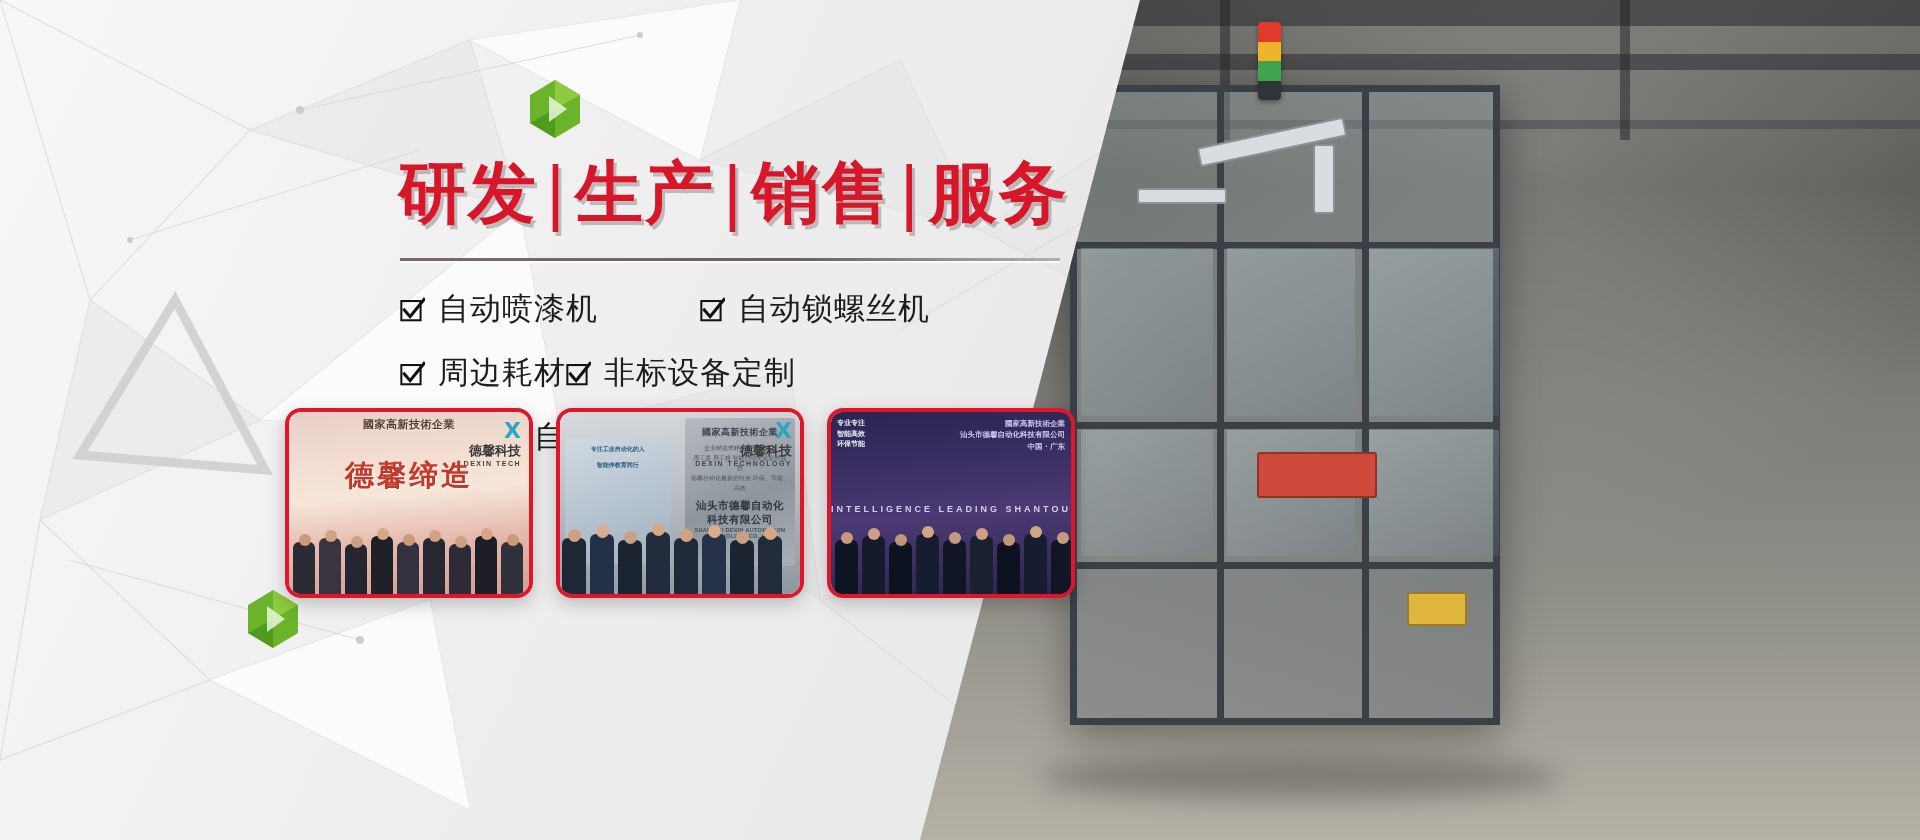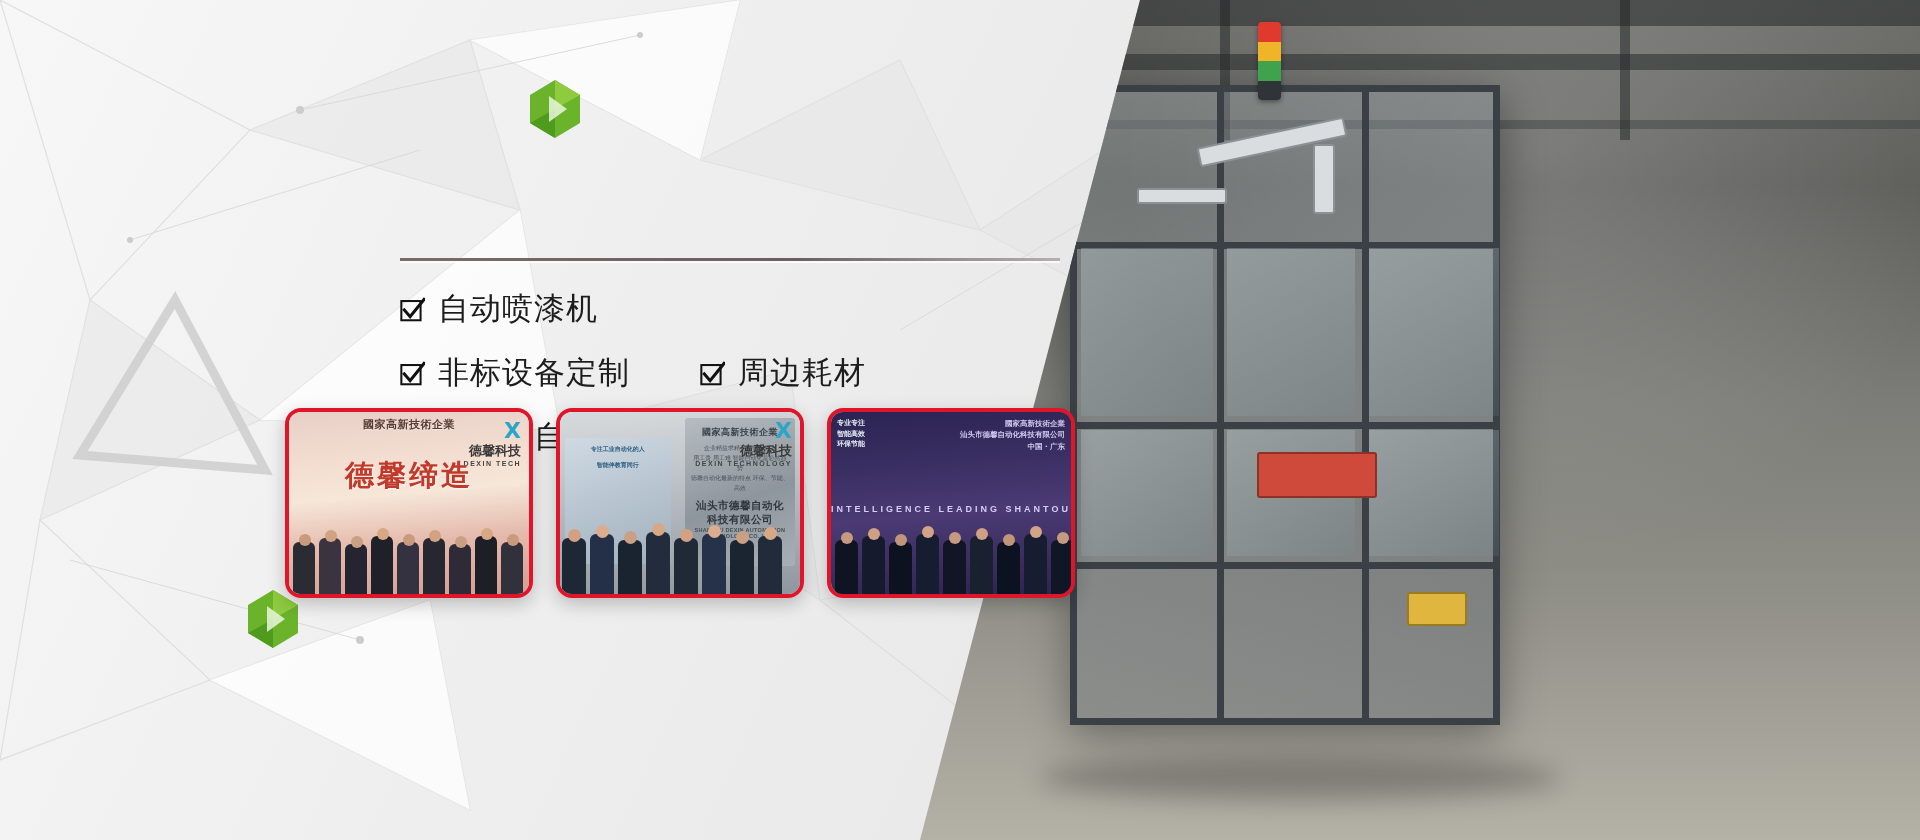--- a/index.html
+++ b/index.html
@@ -251,55 +251,67 @@
 
     <div class="hexbullet" style="left:243px; top:588px;">
       <svg viewBox="0 0 60 62">
         <polygon points="30,2 55,17 55,45 30,60 5,45 5,17" fill="#6bb32a"></polygon>
         <polygon points="30,2 55,17 30,31" fill="#8ecb3e"></polygon>
         <polygon points="5,45 30,31 30,60" fill="#4f9b1e"></polygon>
         <polygon points="24,18 42,31 24,44" fill="#e9f6dc" opacity=".85"></polygon>
       </svg>
     </div>
 
+    <div class="headline">
+      <span>研发</span><span class="sep">|</span><span>生产</span><span class="sep">|</span><span>销售</span><span class="sep">|</span><span>服务</span>
+    </div>
 
     <div class="divider"></div>
 
     <div class="features">
 
       <div class="frow">
         <div class="fitem col1">
           <span class="chk">
             <svg viewBox="0 0 26 26">
               <rect x="1.4" y="4.2" width="20" height="20" fill="none" stroke="#111" stroke-width="2.1"></rect>
               <path d="M4.5 13.5 L10.5 20.5 L25 2.5" fill="none" stroke="#111" stroke-width="3.2" stroke-linecap="square"></path>
             </svg>
           </span>
           <span class="ftext">自动喷漆机</span>
         </div>
+        <div class="fitem">
+          <span class="chk">
+            <svg viewBox="0 0 26 26">
+              <rect x="1.4" y="4.2" width="20" height="20" fill="none" stroke="#111" stroke-width="2.1"></rect>
+              <path d="M4.5 13.5 L10.5 20.5 L25 2.5" fill="none" stroke="#111" stroke-width="3.2" stroke-linecap="square"></path>
+            </svg>
+          </span>
+          <span class="ftext">自动锁螺丝机</span>
+        </div>
       </div>
 
       <div class="frow">
+        <div class="fitem">
+          <span class="chk">
+            <svg viewBox="0 0 26 26">
+              <rect x="1.4" y="4.2" width="20" height="20" fill="none" stroke="#111" stroke-width="2.1"></rect>
+              <path d="M4.5 13.5 L10.5 20.5 L25 2.5" fill="none" stroke="#111" stroke-width="3.2" stroke-linecap="square"></path>
+            </svg>
+          </span>
+          <span class="ftext">周边耗材</span>
+        </div>
         <div class="fitem col1">
           <span class="chk">
             <svg viewBox="0 0 26 26">
               <rect x="1.4" y="4.2" width="20" height="20" fill="none" stroke="#111" stroke-width="2.1"></rect>
               <path d="M4.5 13.5 L10.5 20.5 L25 2.5" fill="none" stroke="#111" stroke-width="3.2" stroke-linecap="square"></path>
             </svg>
           </span>
           <span class="ftext">非标设备定制</span>
-        </div>
-        <div class="fitem">
-          <span class="chk">
-            <svg viewBox="0 0 26 26">
-              <rect x="1.4" y="4.2" width="20" height="20" fill="none" stroke="#111" stroke-width="2.1"></rect>
-              <path d="M4.5 13.5 L10.5 20.5 L25 2.5" fill="none" stroke="#111" stroke-width="3.2" stroke-linecap="square"></path>
-            </svg>
-          </span>
-          <span class="ftext">周边耗材</span>
         </div>
       </div>
 
       <div class="frow">
         <div class="fitem">
           <span class="chk">
             <svg viewBox="0 0 26 26">
               <rect x="1.4" y="4.2" width="20" height="20" fill="none" stroke="#111" stroke-width="2.1"></rect>
               <path d="M4.5 13.5 L10.5 20.5 L25 2.5" fill="none" stroke="#111" stroke-width="3.2" stroke-linecap="square"></path>
             </svg>

